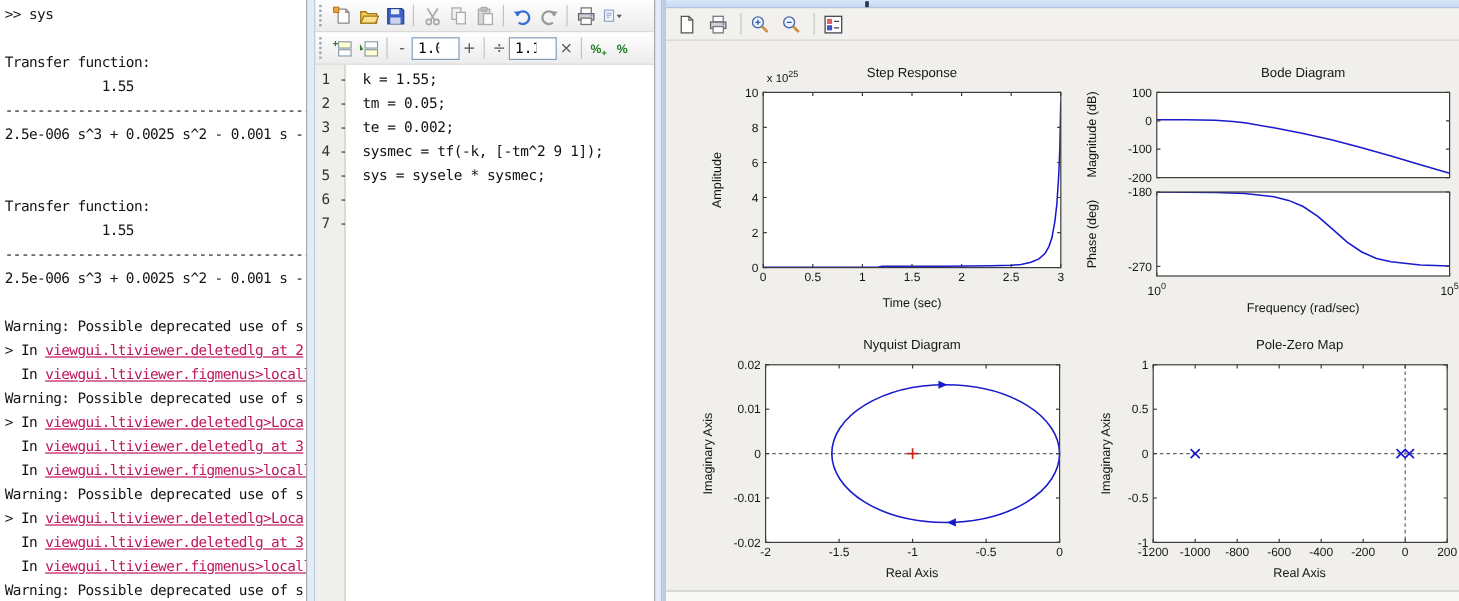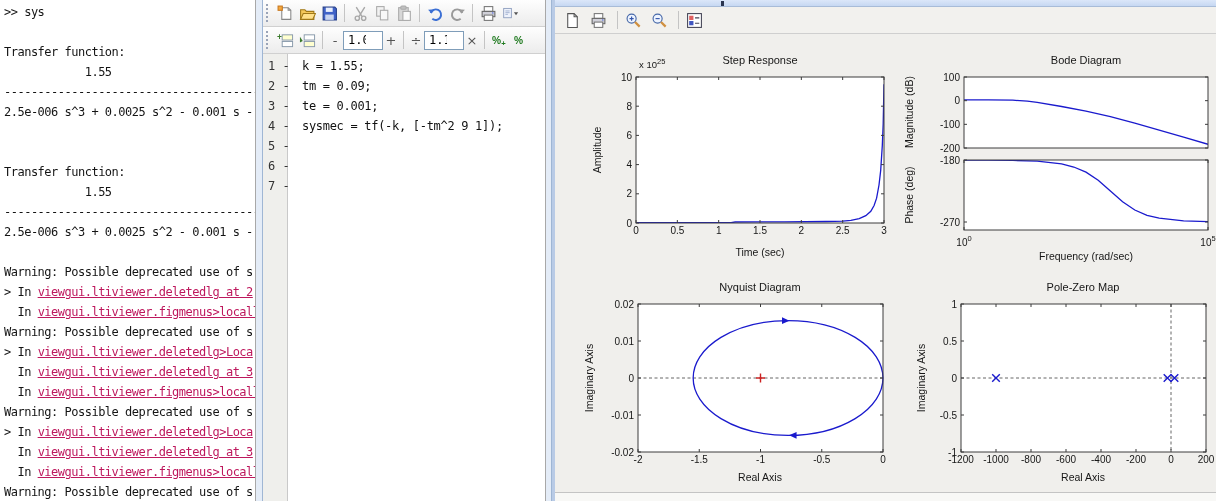--- a/index.html
+++ b/index.html
@@ -176,21 +176,21 @@
           </svg>
         </span>
       <span class="tbi">
           <svg viewBox="0 0 20 16">
             <text x="0" y="12" font-size="12" fill="#1f7a1f" font-weight="bold">%</text>
           </svg>
         </span>
     </div>
     <div id="code-area">
       <div id="gutter"><div>1 -</div><div>2 -</div><div>3 -</div><div>4 -</div><div>5 -</div><div>6 -</div><div>7 -</div></div>
-      <div id="code-lines"><div>k = 1.55;</div><div>tm = 0.09;</div><div>te = 0.001;</div><div>sysmec = tf(-k, [-tm^2 9 1]);</div><div></div></div>
+      <div id="code-lines"><div>k = 1.55;</div><div>tm = 0.05;</div><div>te = 0.002;</div><div>sysmec = tf(-k, [-tm^2 9 1]);</div><div>sys = sysele * sysmec;</div><div></div></div>
     </div>
   </section>
 
   <div id="divider2" class="vdivider"></div>
 
   <section id="viewer">
     <div id="viewer-titlebar">
       <span id="title-tick"></span>
     </div>
     <div id="viewer-toolbar">

